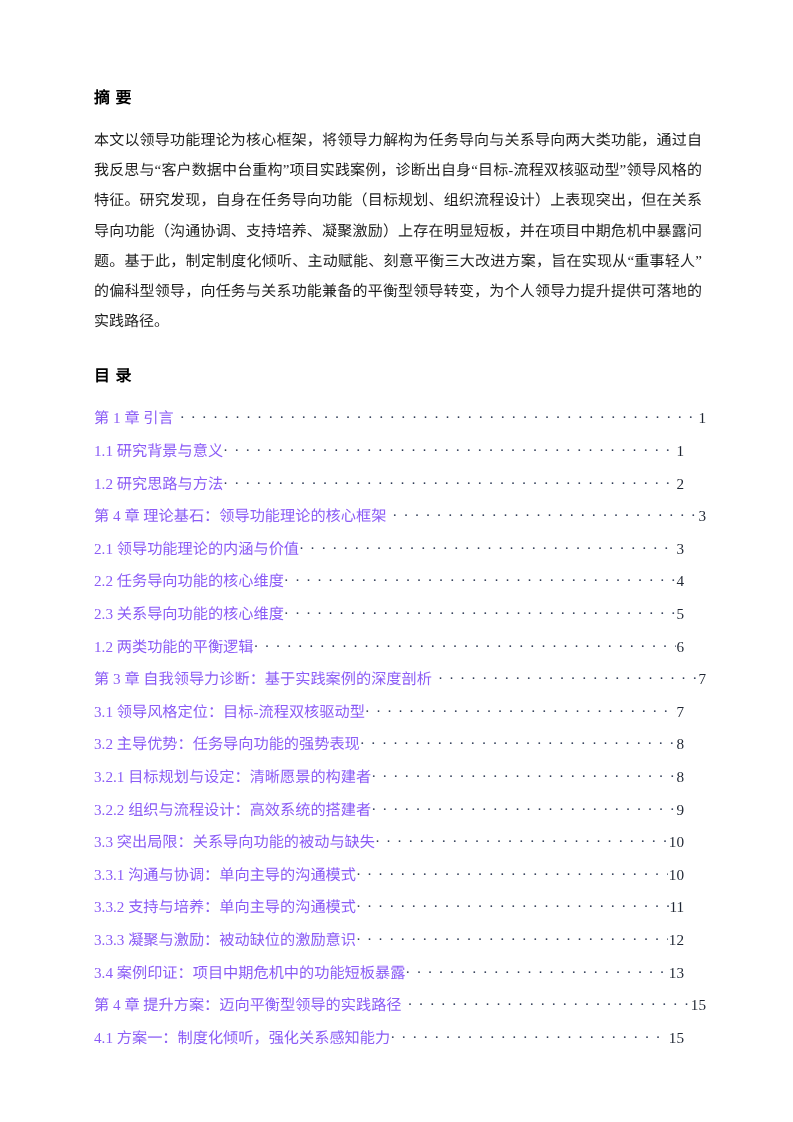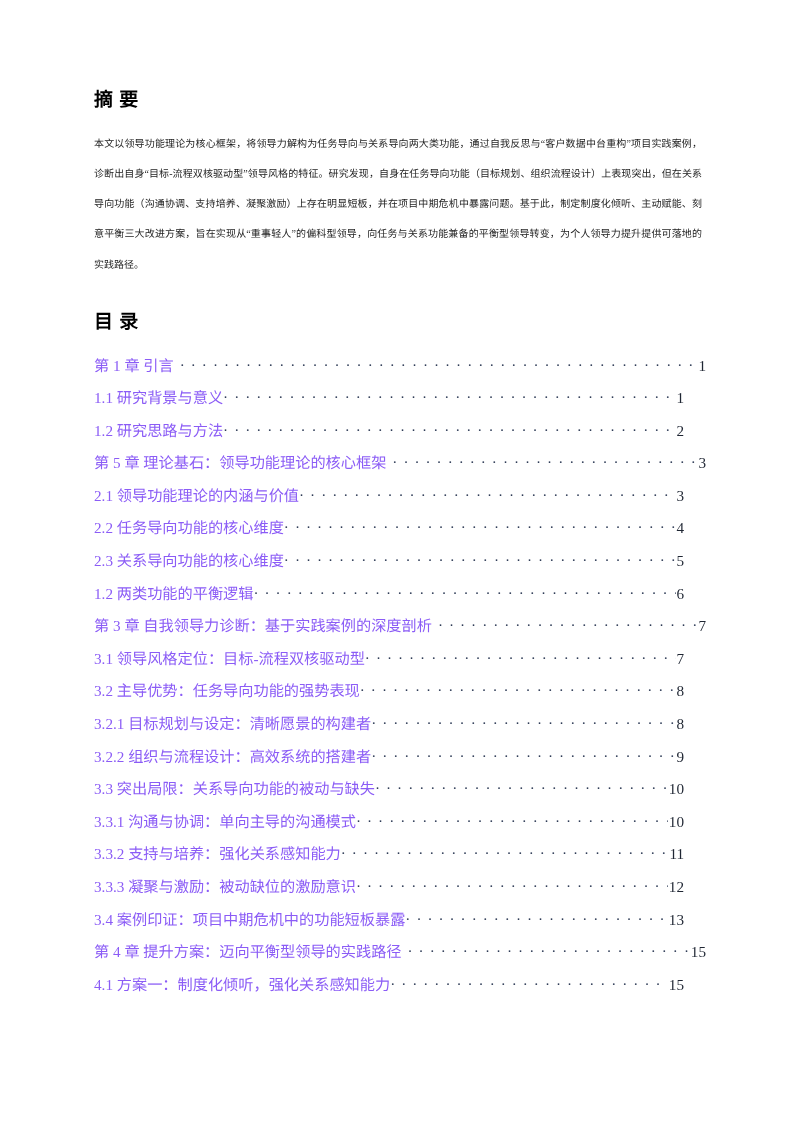--- a/index.html
+++ b/index.html
@@ -26,35 +26,35 @@
     height: 1122px;
     background: #ffffff;
     box-sizing: border-box;
     padding: 88px 90px 0 94px;
   }
 
   
   .doc-heading {
     font-family: "Liberation Sans", "DejaVu Sans", sans-serif;
     font-weight: bold;
-    font-size: 19px;
+    font-size: 16px;
     line-height: 1.25;
     color: #000000;
     letter-spacing: 0.5px;
     margin: 0;
   }
   #abstract-heading { margin-bottom: 17px; }
   #toc-heading {
     margin-top: 30px;
     margin-bottom: 16px;
   }
 
   
   .abstract-body {
-    font-size: 10px;
+    font-size: 15px;
     line-height: 30.2px;
     text-align: justify;
     text-justify: inter-ideograph;
     color: #1d1d1d;
     margin: 0;
     width: 608px;
   }
 
   
   .toc-list {
@@ -125,21 +125,21 @@
         <span class="toc-title">1.1 研究背景与意义</span>
         <span class="toc-leader">· · · · · · · · · · · · · · · · · · · · · · · · · · · · · · · · · · · · · · · · · · · · · · · · · · · · · · · · · · · · · · · · · · · · · · · · · · · · · · · · · · · · · · · · · · · · · · · · · · · · · · · · · · · · · · · · · · · · · · · · · · · · · · · · · · · · · · · · · · · · · · · · · · · · · · · · · · · · · · · · · · · · · · · · · · · · · · · · · · · · · · · · · · · · · · · · · · · · · · · </span>
         <span class="toc-page">1</span>
       </li>
       <li class="toc-entry level-2">
         <span class="toc-title">1.2 研究思路与方法</span>
         <span class="toc-leader">· · · · · · · · · · · · · · · · · · · · · · · · · · · · · · · · · · · · · · · · · · · · · · · · · · · · · · · · · · · · · · · · · · · · · · · · · · · · · · · · · · · · · · · · · · · · · · · · · · · · · · · · · · · · · · · · · · · · · · · · · · · · · · · · · · · · · · · · · · · · · · · · · · · · · · · · · · · · · · · · · · · · · · · · · · · · · · · · · · · · · · · · · · · · · · · · · · · · · · · </span>
         <span class="toc-page">2</span>
       </li>
       <li class="toc-entry level-1">
-        <span class="toc-title">第 5 章  理论基石：领导功能理论的核心框架</span>
+        <span class="toc-title">第 4 章  理论基石：领导功能理论的核心框架</span>
         <span class="toc-leader">· · · · · · · · · · · · · · · · · · · · · · · · · · · · · · · · · · · · · · · · · · · · · · · · · · · · · · · · · · · · · · · · · · · · · · · · · · · · · · · · · · · · · · · · · · · · · · · · · · · · · · · · · · · · · · · · · · · · · · · · · · · · · · · · · · · · · · · · · · · · · · · · · · · · · · · · · · · · · · · · · · · · · · · · · · · · · · · · · · · · · · · · · · · · · · · · · · · · · · · </span>
         <span class="toc-page">3</span>
       </li>
       <li class="toc-entry level-2">
         <span class="toc-title">2.1 领导功能理论的内涵与价值</span>
         <span class="toc-leader">· · · · · · · · · · · · · · · · · · · · · · · · · · · · · · · · · · · · · · · · · · · · · · · · · · · · · · · · · · · · · · · · · · · · · · · · · · · · · · · · · · · · · · · · · · · · · · · · · · · · · · · · · · · · · · · · · · · · · · · · · · · · · · · · · · · · · · · · · · · · · · · · · · · · · · · · · · · · · · · · · · · · · · · · · · · · · · · · · · · · · · · · · · · · · · · · · · · · · · · </span>
         <span class="toc-page">3</span>
       </li>
       <li class="toc-entry level-2">
         <span class="toc-title">2.2 任务导向功能的核心维度</span>
@@ -185,21 +185,21 @@
         <span class="toc-title">3.3 突出局限：关系导向功能的被动与缺失</span>
         <span class="toc-leader">· · · · · · · · · · · · · · · · · · · · · · · · · · · · · · · · · · · · · · · · · · · · · · · · · · · · · · · · · · · · · · · · · · · · · · · · · · · · · · · · · · · · · · · · · · · · · · · · · · · · · · · · · · · · · · · · · · · · · · · · · · · · · · · · · · · · · · · · · · · · · · · · · · · · · · · · · · · · · · · · · · · · · · · · · · · · · · · · · · · · · · · · · · · · · · · · · · · · · · · </span>
         <span class="toc-page">10</span>
       </li>
       <li class="toc-entry level-3">
         <span class="toc-title">3.3.1 沟通与协调：单向主导的沟通模式</span>
         <span class="toc-leader">· · · · · · · · · · · · · · · · · · · · · · · · · · · · · · · · · · · · · · · · · · · · · · · · · · · · · · · · · · · · · · · · · · · · · · · · · · · · · · · · · · · · · · · · · · · · · · · · · · · · · · · · · · · · · · · · · · · · · · · · · · · · · · · · · · · · · · · · · · · · · · · · · · · · · · · · · · · · · · · · · · · · · · · · · · · · · · · · · · · · · · · · · · · · · · · · · · · · · · · </span>
         <span class="toc-page">10</span>
       </li>
       <li class="toc-entry level-3">
-        <span class="toc-title">3.3.2 支持与培养：强化关系感知能力</span>
+        <span class="toc-title">3.3.2 支持与培养：单向主导的沟通模式</span>
         <span class="toc-leader">· · · · · · · · · · · · · · · · · · · · · · · · · · · · · · · · · · · · · · · · · · · · · · · · · · · · · · · · · · · · · · · · · · · · · · · · · · · · · · · · · · · · · · · · · · · · · · · · · · · · · · · · · · · · · · · · · · · · · · · · · · · · · · · · · · · · · · · · · · · · · · · · · · · · · · · · · · · · · · · · · · · · · · · · · · · · · · · · · · · · · · · · · · · · · · · · · · · · · · · </span>
         <span class="toc-page">11</span>
       </li>
       <li class="toc-entry level-3">
         <span class="toc-title">3.3.3 凝聚与激励：被动缺位的激励意识</span>
         <span class="toc-leader">· · · · · · · · · · · · · · · · · · · · · · · · · · · · · · · · · · · · · · · · · · · · · · · · · · · · · · · · · · · · · · · · · · · · · · · · · · · · · · · · · · · · · · · · · · · · · · · · · · · · · · · · · · · · · · · · · · · · · · · · · · · · · · · · · · · · · · · · · · · · · · · · · · · · · · · · · · · · · · · · · · · · · · · · · · · · · · · · · · · · · · · · · · · · · · · · · · · · · · · </span>
         <span class="toc-page">12</span>
       </li>
       <li class="toc-entry level-2">
         <span class="toc-title">3.4 案例印证：项目中期危机中的功能短板暴露</span>

